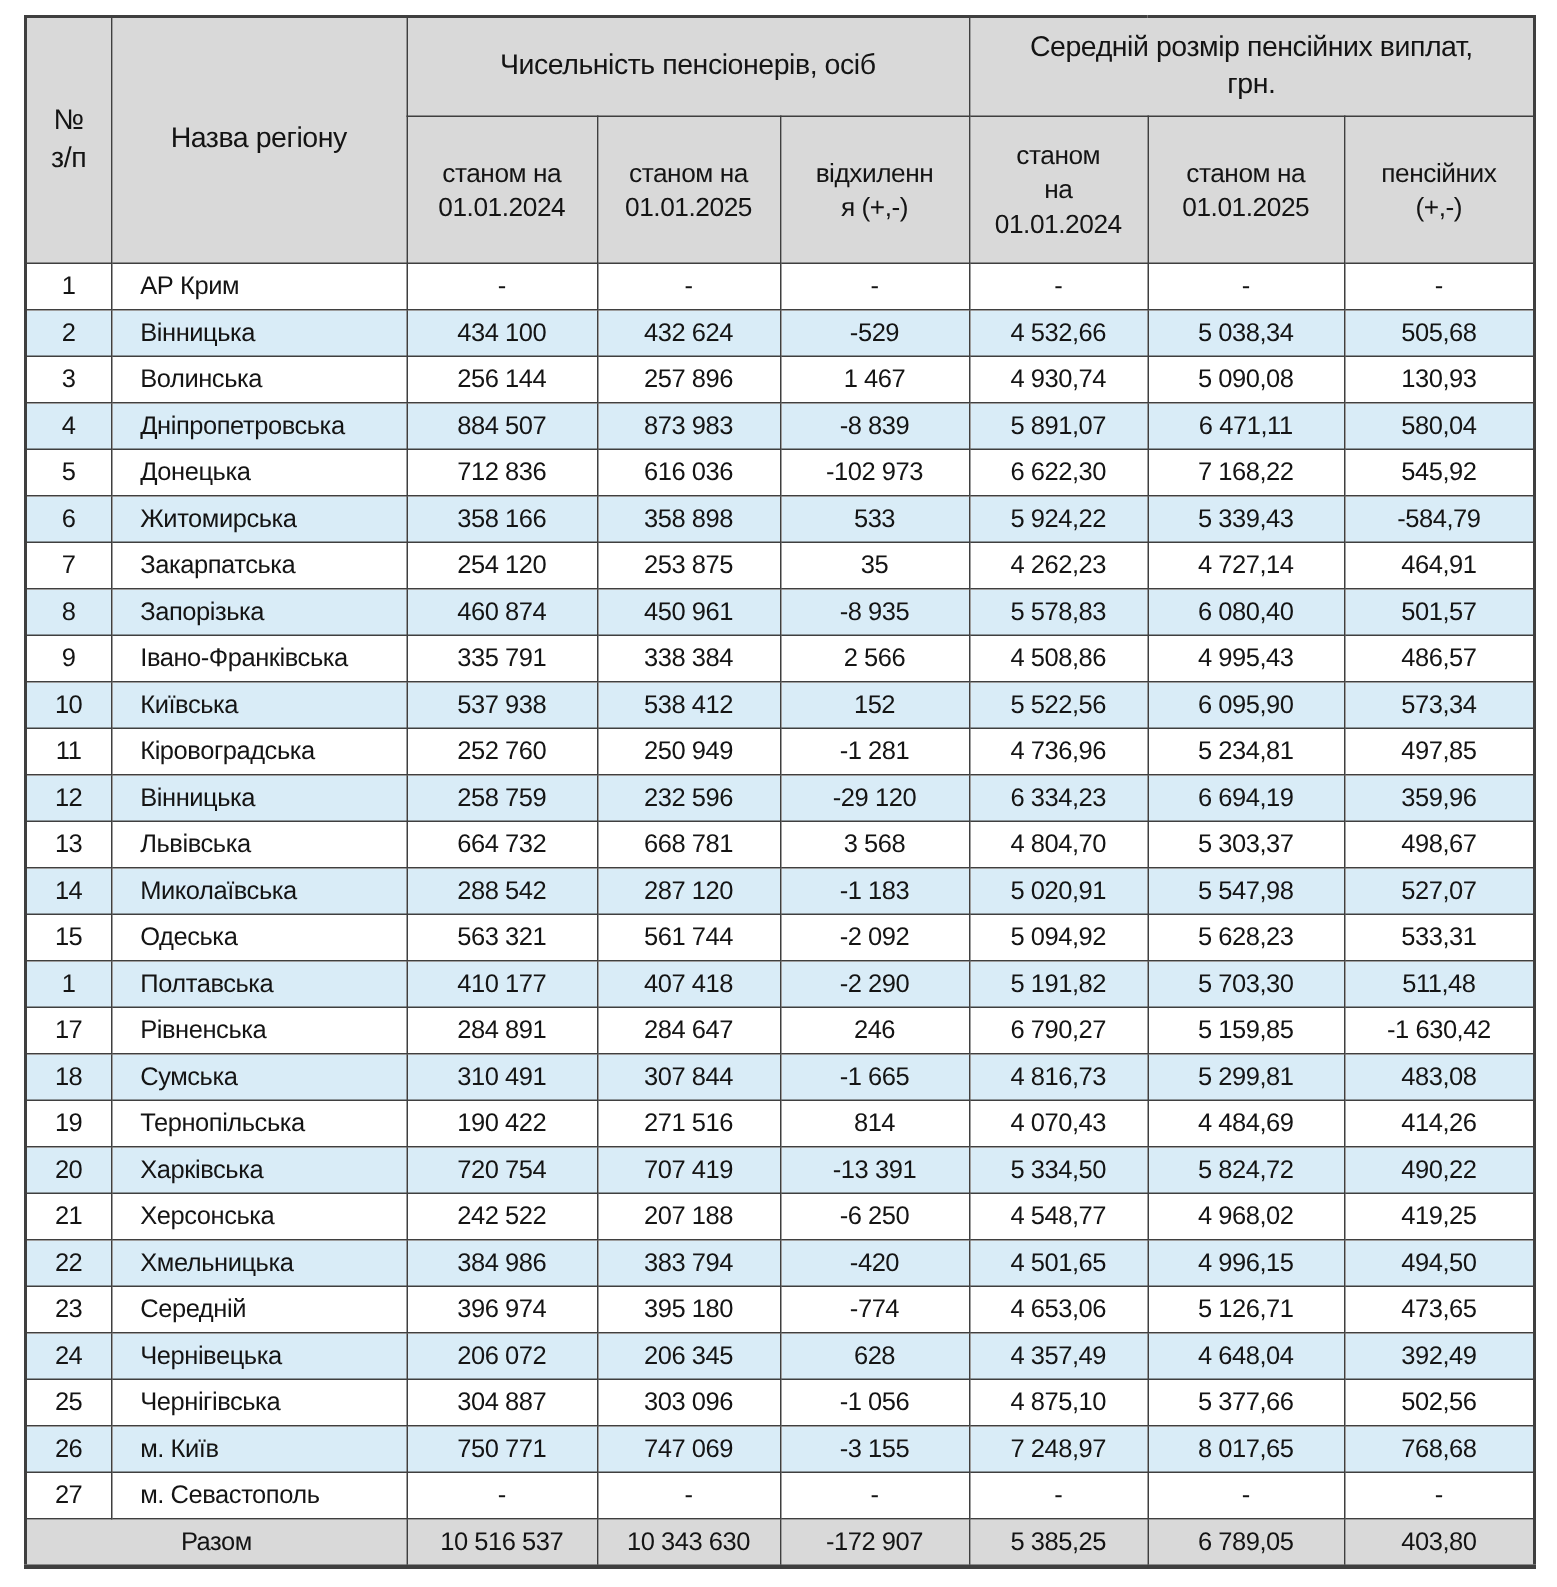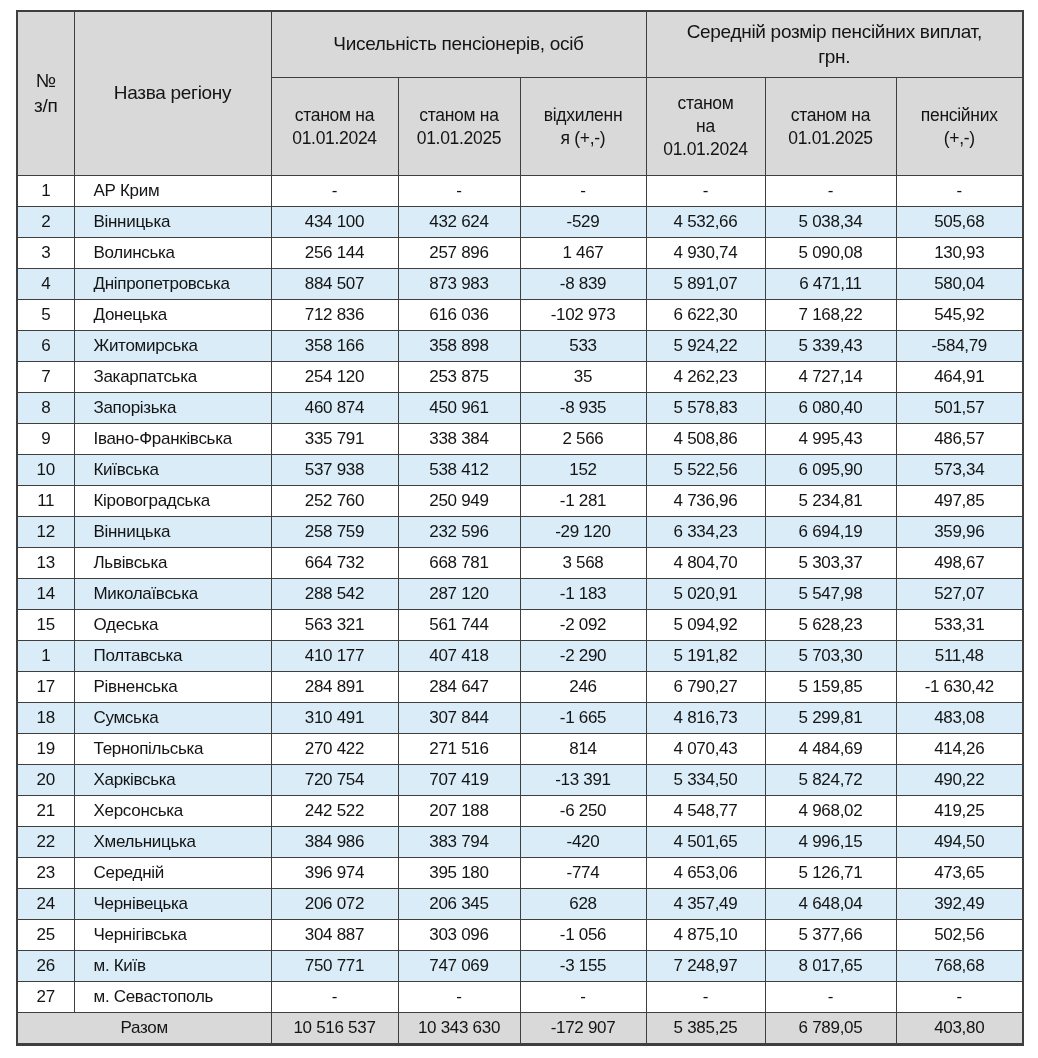--- a/index.html
+++ b/index.html
@@ -271,21 +271,21 @@
           <td>310 491</td>
           <td>307 844</td>
           <td>-1 665</td>
           <td>4 816,73</td>
           <td>5 299,81</td>
           <td>483,08</td>
         </tr>
         <tr>
           <td>19</td>
           <td class="region">Тернопільська</td>
-          <td>270 422</td>
+          <td>190 422</td>
           <td>271 516</td>
           <td>814</td>
           <td>4 070,43</td>
           <td>4 484,69</td>
           <td>414,26</td>
         </tr>
         <tr class="stripe">
           <td>20</td>
           <td class="region">Харківська</td>
           <td>720 754</td>

